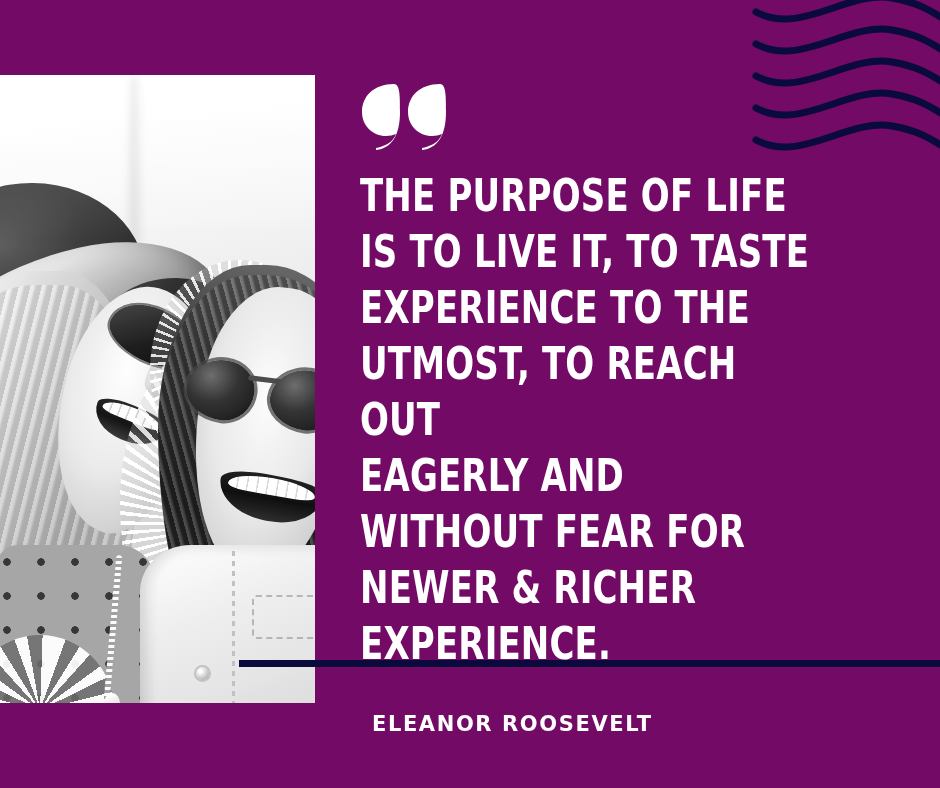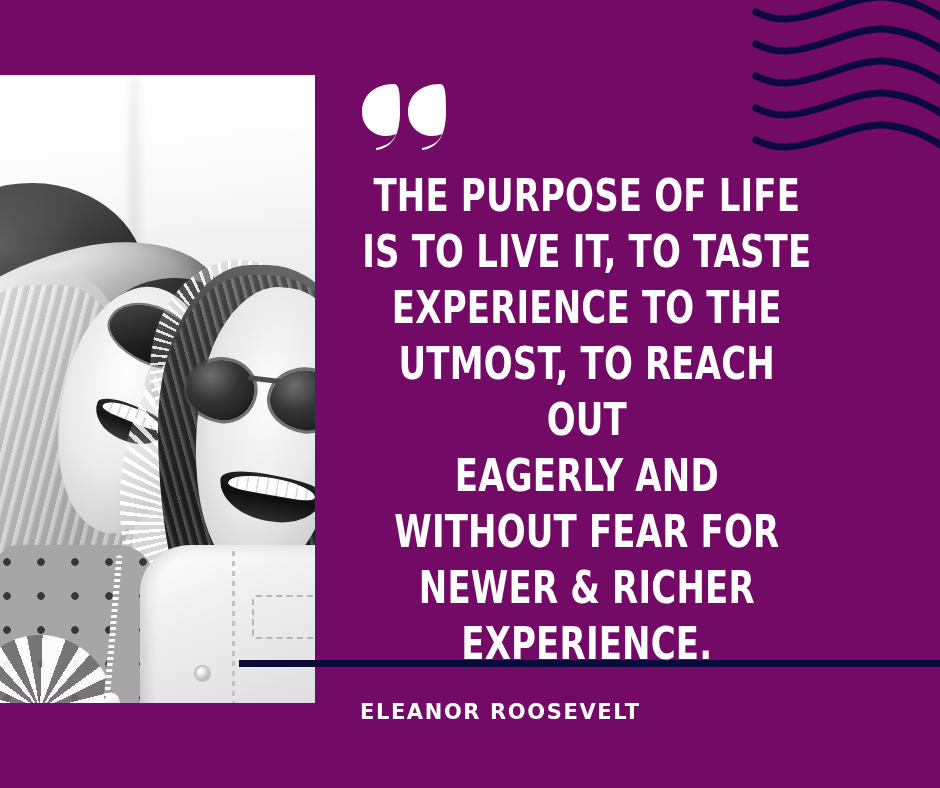--- a/index.html
+++ b/index.html
@@ -10,21 +10,20 @@
   body {
     font-family: "Liberation Sans", sans-serif;
   }
 
   .canvas {
     position: relative;
     width: 940px;
     height: 788px;
     overflow: hidden;
     background: #720A66;
-    text-align: center;
   }
 
   
   .waves {
     position: absolute;
     top: -18px;
     right: 0;
     width: 210px;
     height: 185px;
     pointer-events: none;
@@ -307,21 +306,21 @@
     top: 660px;
     right: 0;
     height: 7px;
     background: #0A0A3C;
   }
 
   .attribution {
     position: absolute;
     left: 360px;
     top: 700px;
-    margin: 0;
+    margin: 12px;
     color: #ffffff;
     font-family: "DejaVu Sans", sans-serif;
     font-weight: 700;
     font-size: 21px;
     letter-spacing: 1.6px;
     text-transform: uppercase;
   }
 </style>
 </head>
 <body>

